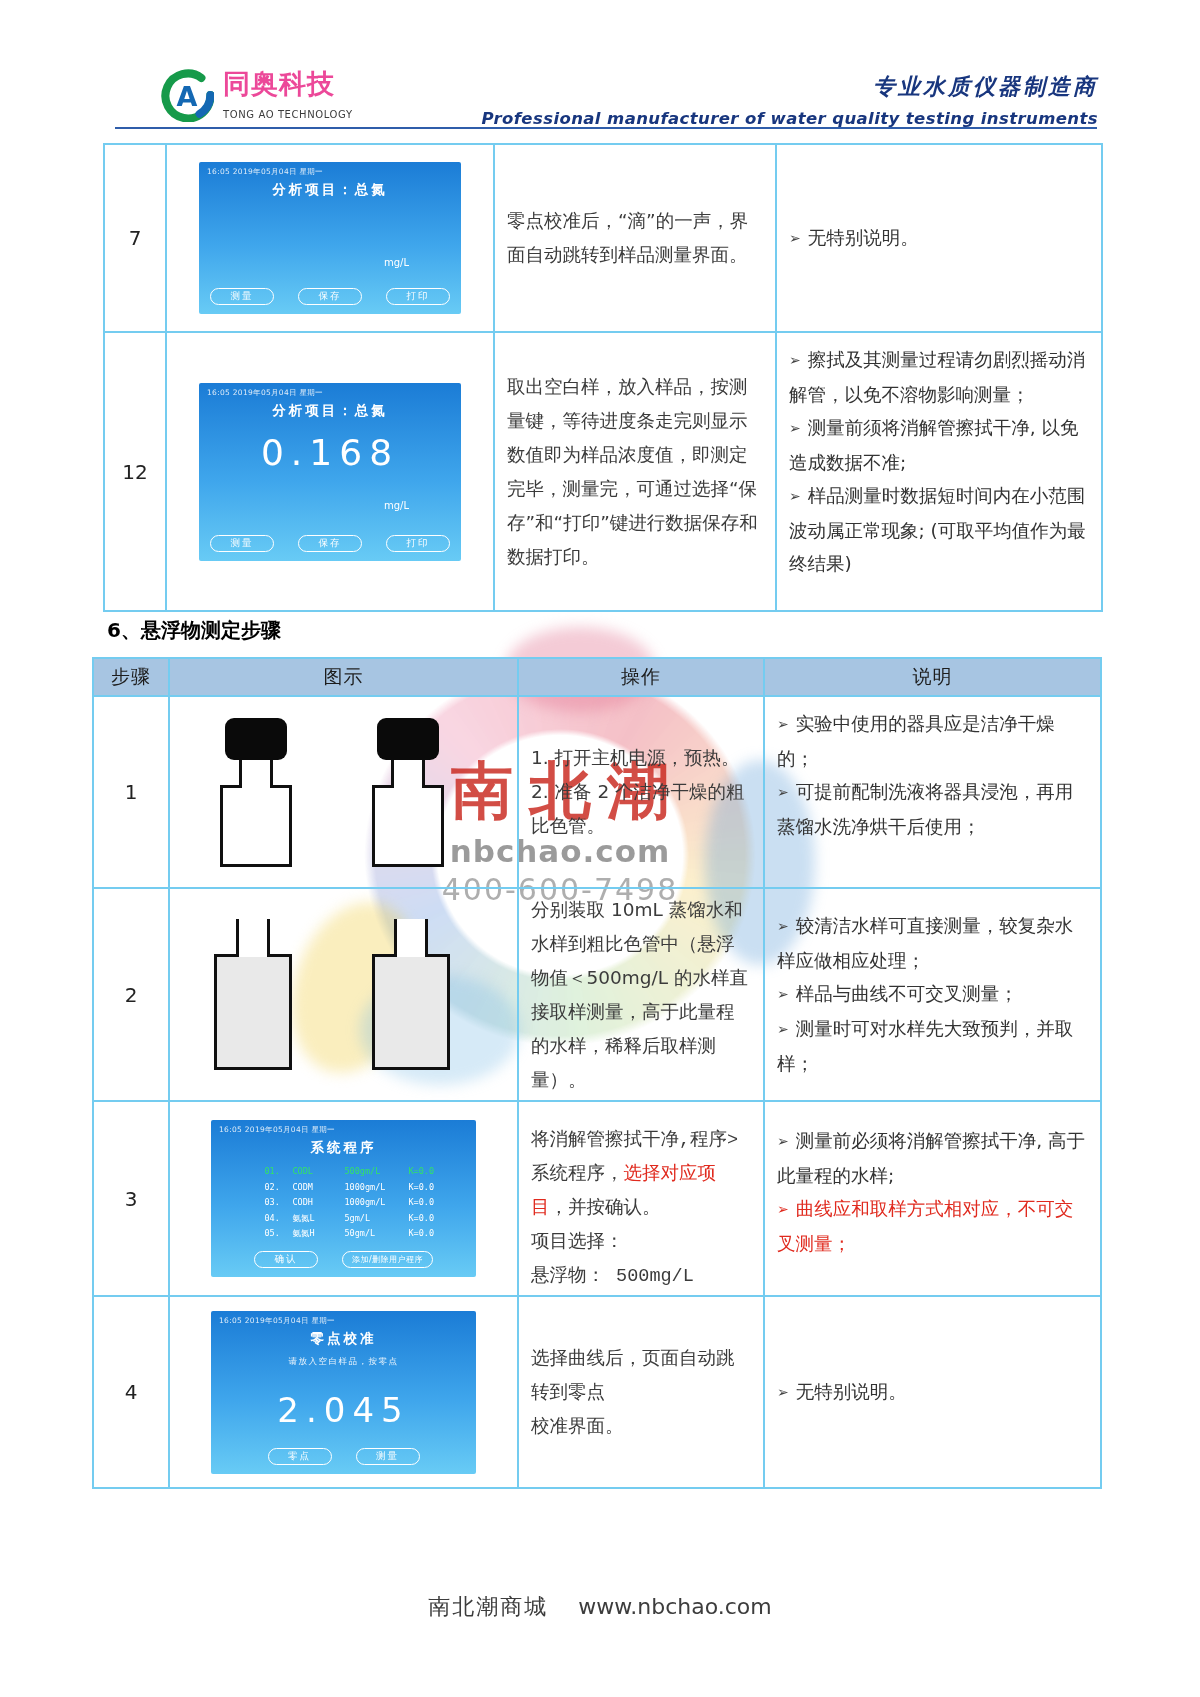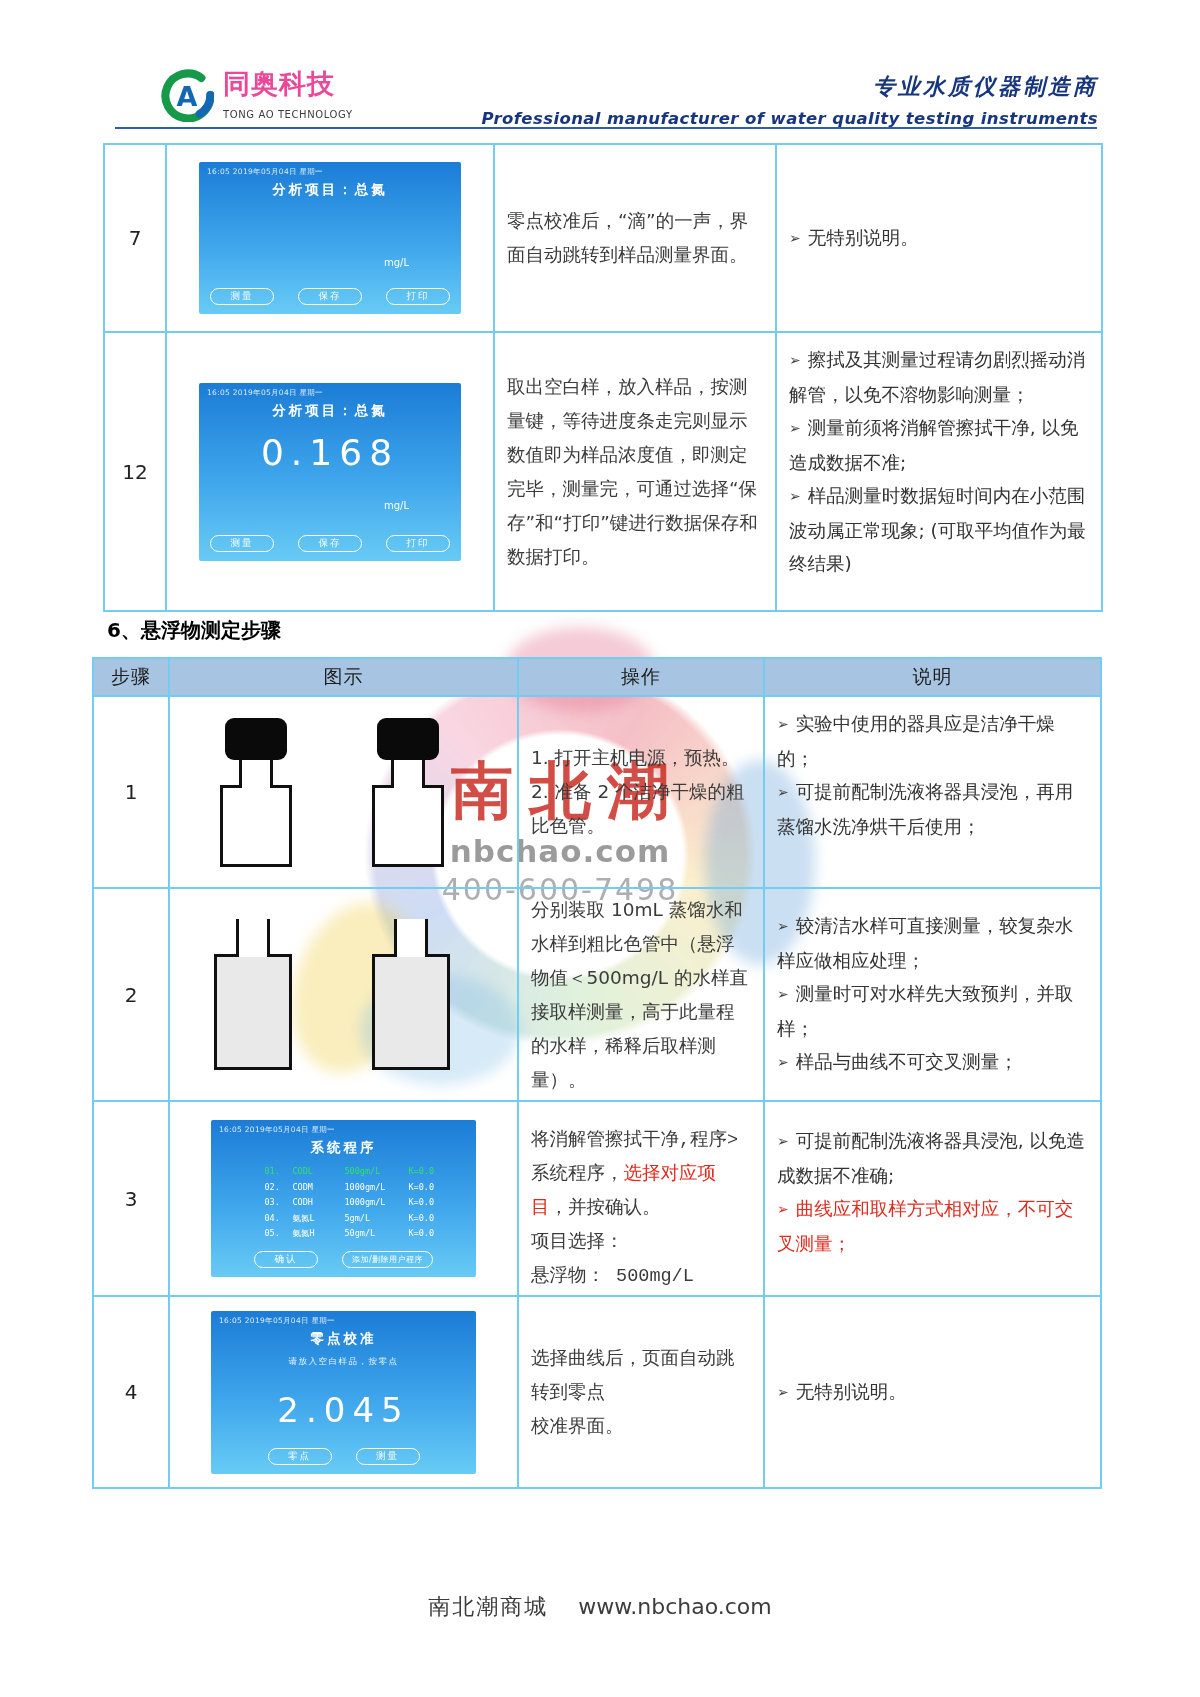--- a/index.html
+++ b/index.html
@@ -229,22 +229,22 @@
           <div class="neck"></div>
           <div class="body"></div>
         </div>
       </div>
     </div>
     <div class="cell opcell vcenter">
       <div class="txt">分别装取 10mL 蒸馏水和水样到粗比色管中（悬浮物值＜500mg/L 的水样直接取样测量，高于此量程的水样，稀释后取样测量）。</div>
     </div>
     <div class="cell lc opcell vcenter">
       <div class="note"><span class="arrow">➢</span><span>较清洁水样可直接测量，较复杂水样应做相应处理；</span></div>
+      <div class="note"><span class="arrow">➢</span><span>样品与曲线不可交叉测量；</span></div>
       <div class="note"><span class="arrow">➢</span><span>测量时可对水样先大致预判，并取样；</span></div>
-      <div class="note"><span class="arrow">➢</span><span>样品与曲线不可交叉测量；</span></div>
     </div>
 
     <div class="cell step">3</div>
     <div class="cell imgcell">
       <div class="screen scr-c">
         <div class="sbar">16:05  2019年05月04日 星期一</div>
         <div class="stitle">系统程序</div>
         <div class="syslist">
           <div class="sysrow sel">
             <span class="c1">01.</span>
@@ -282,21 +282,21 @@
           <div class="pill small">添加/删除用户程序</div>
         </div>
       </div>
     </div>
     <div class="cell opcell" style="padding-top:22px;font-family:Liberation Mono, monospace;">
       <div class="txt"><span>将消解管擦拭干净,程序&gt;系统程序，</span><span class="red">选择对应项目</span><span>，并按确认。</span></div>
       <div class="txt">项目选择：</div>
       <div class="txt">悬浮物：  500mg/L</div>
     </div>
     <div class="cell lc opcell" style="padding-top:22px;">
-      <div class="note"><span class="arrow">➢</span><span>可提前配制洗液将器具浸泡, 以免造成数据不准确;</span></div>
+      <div class="note"><span class="arrow">➢</span><span>测量前必须将消解管擦拭干净, 高于此量程的水样;</span></div>
       <div class="note red"><span class="arrow">➢</span><span>曲线应和取样方式相对应，不可交叉测量；</span></div>
     </div>
 
     <div class="cell lr step">4</div>
     <div class="cell lr imgcell">
       <div class="screen scr-d">
         <div class="sbar">16:05  2019年05月04日 星期一</div>
         <div class="stitle">零点校准</div>
         <div class="zhint">请放入空白样品，按零点</div>
         <div class="sval">2.045</div>

